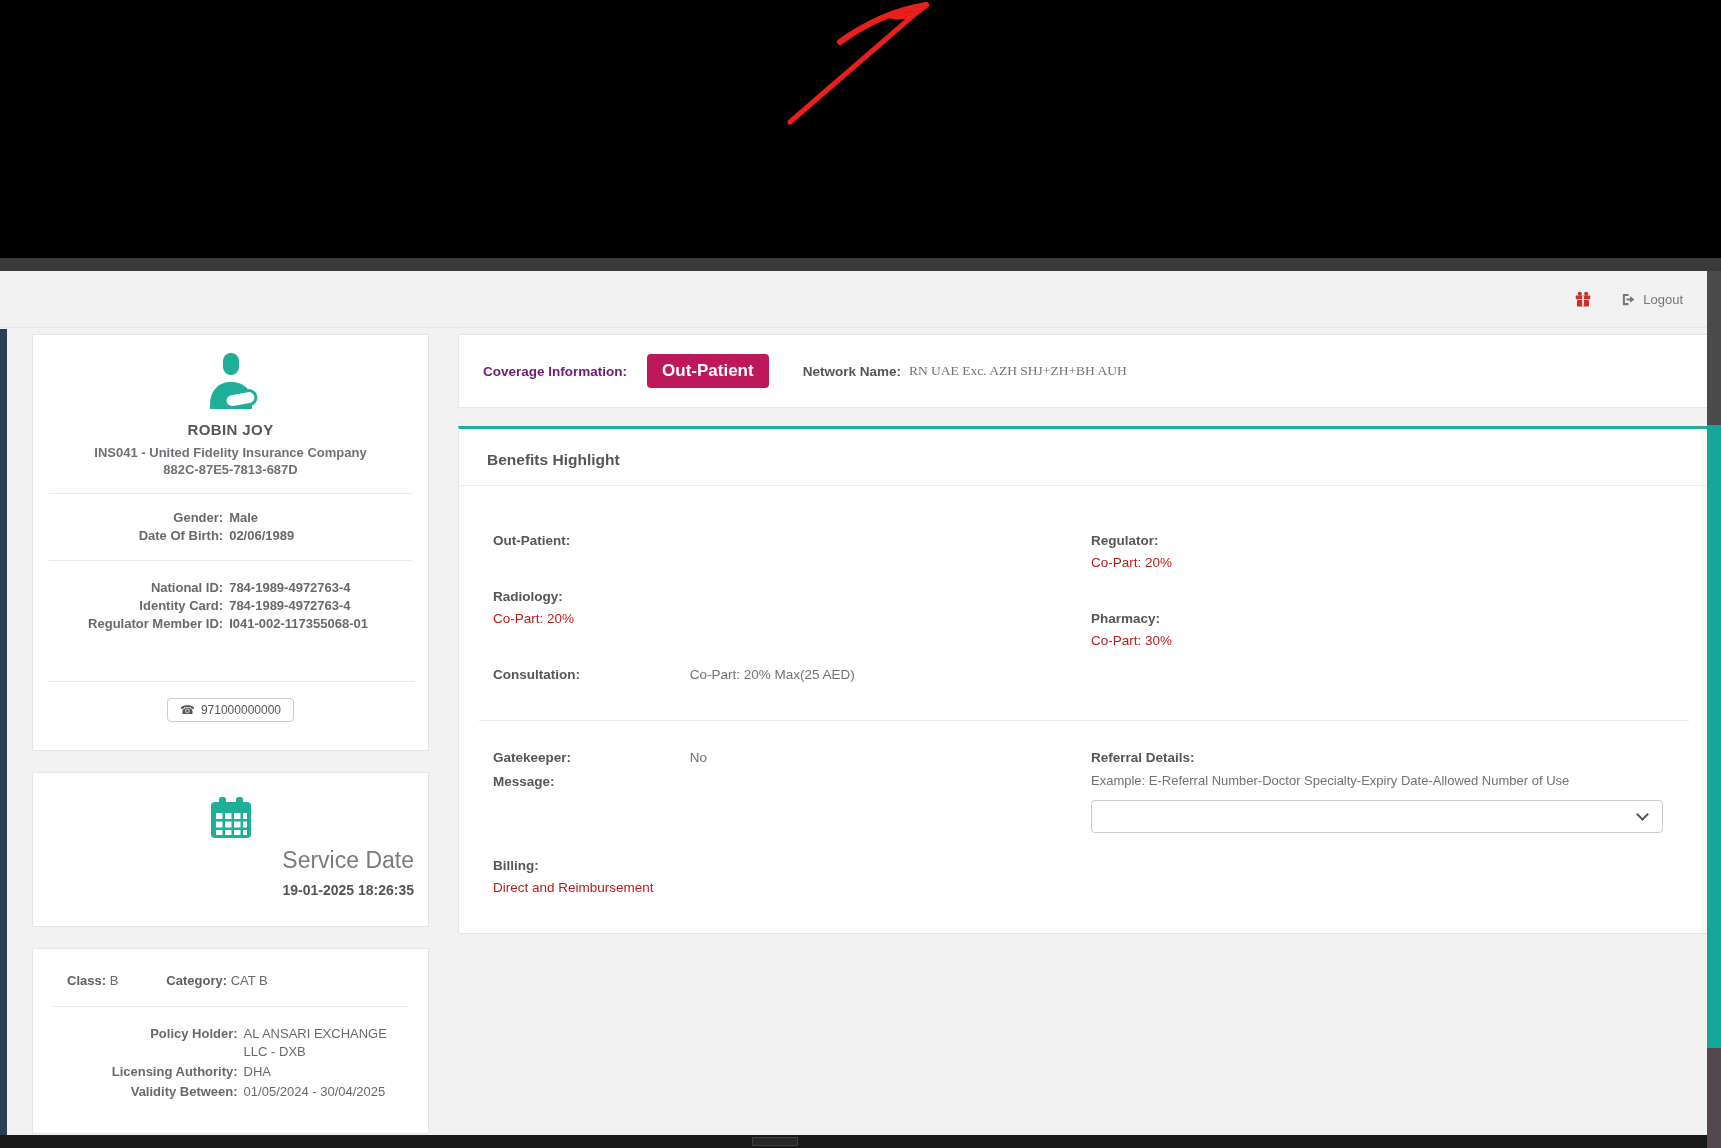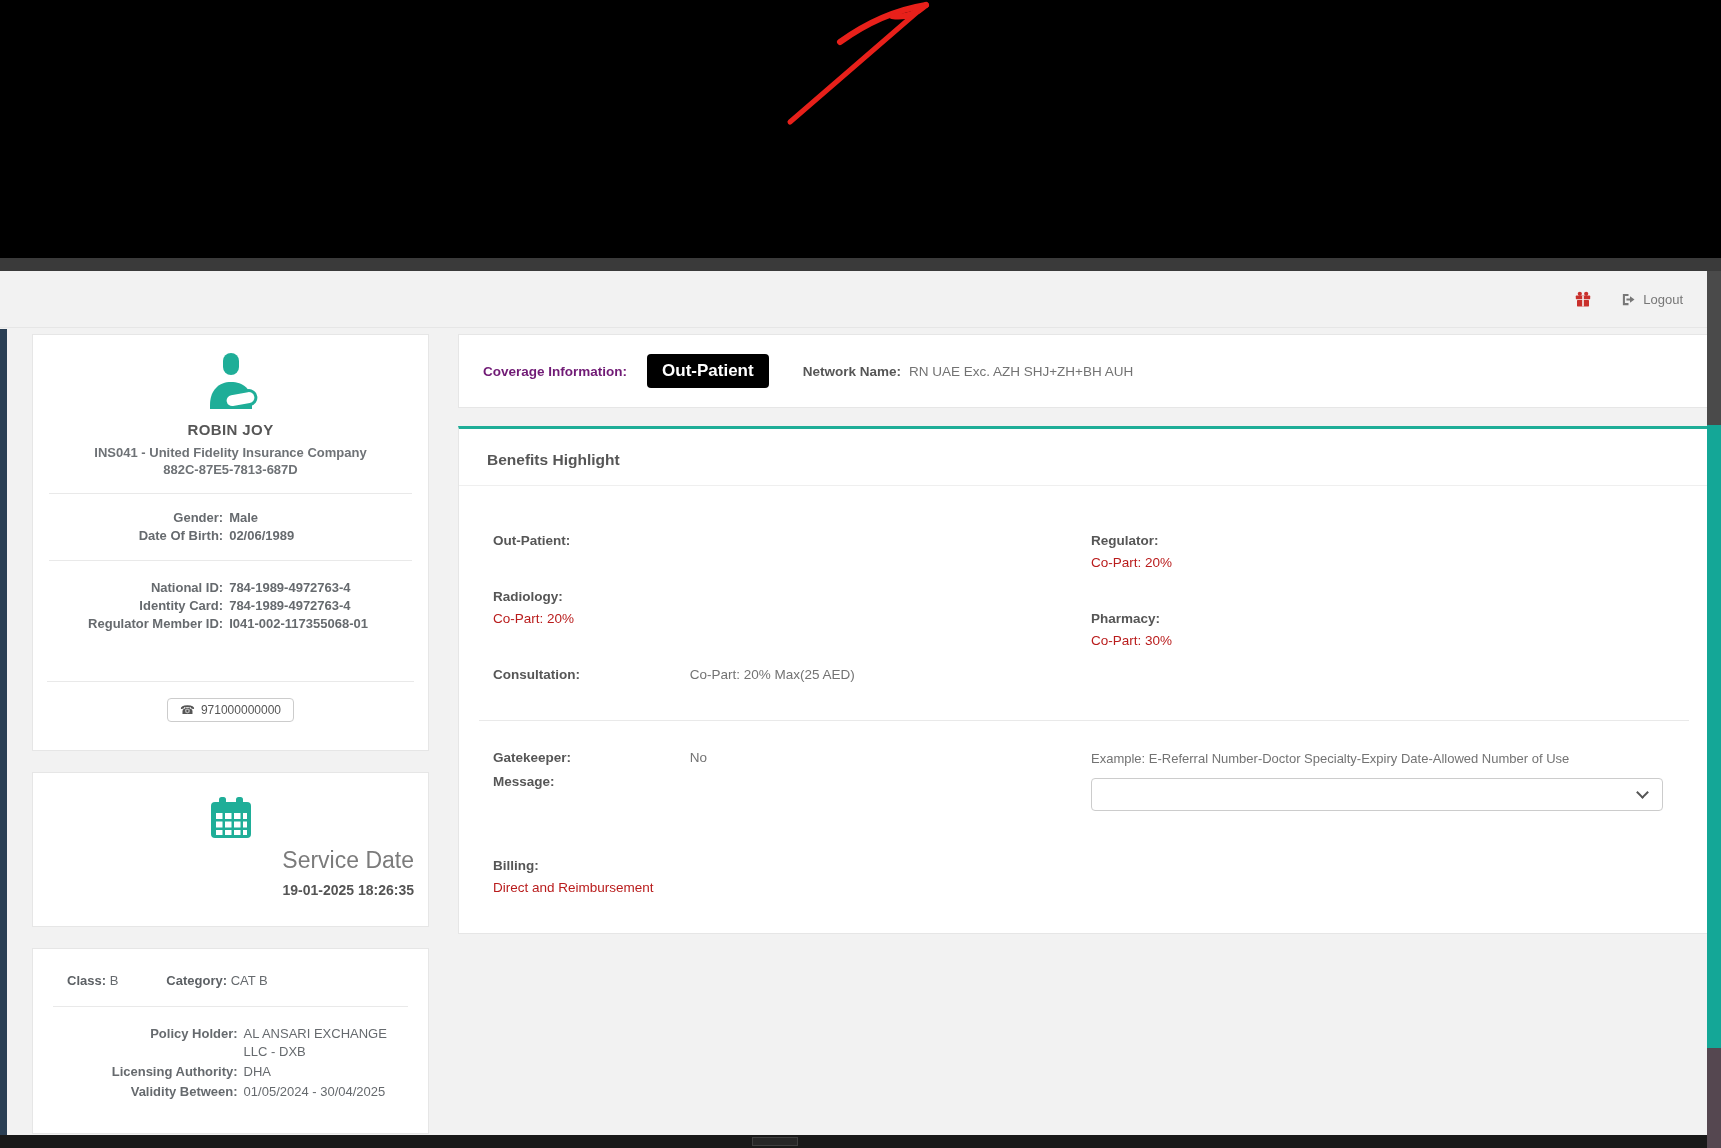--- a/index.html
+++ b/index.html
@@ -65,25 +65,25 @@
   .class-row b { color:#5d6165; }
   .policy-card .kv { grid-template-columns:52% 1fr; }
   .policy-card .divider { margin:18px 0; }
   .policy-rows .kv { margin-bottom:2px; }
 
   
   .main { position:absolute; left:458px; top:334px; width:1252px; }
   .coverage-card { height:74px; display:flex; align-items:center; padding:0 24px; }
   .cov-label { font-size:13.5px; font-weight:bold; color:#701a75; }
   .badge {
-    margin-left:20px; background:#000000; color:#fff;
+    margin-left:20px; background:#be185d; color:#fff;
     font-size:17px; font-weight:bold; padding:7px 15px; border-radius:4px;
   }
   .net-label { margin-left:34px; font-size:13.5px; font-weight:bold; color:#565656; }
-  .net-value { margin-left:8px; font-size:13.5px; color:#737373; }
+  .net-value { margin-left:8px; font-size:13.5px; color:#737373;font-family:Liberation Serif, serif; }
 
   .benefits-card { margin-top:18px; border-top:3px solid #1fae98; padding-bottom:34px; }
   .bh-title { padding:22px 28px 16px; font-size:15.5px; font-weight:bold; color:#565656; border-bottom:1px solid #efefef; }
   .bh-body { padding:44px 34px 0; }
   .ben-grid { display:grid; grid-template-columns:598px 1fr; }
   .ben-item { margin-bottom:34px; }
   .ben-label { font-size:13.5px; font-weight:bold; color:#565656; line-height:22px; }
   .ben-value { font-size:13.5px; color:#b91c1c; line-height:22px; }
   .inline-val { display:inline-block; font-weight:normal; color:#737373; margin-left:0; }
   .lbl-col { display:inline-block; width:193px; }
@@ -300,20 +300,21 @@
           </div>
           <div class="ben-label msg-row">Message:</div>
 
           <div class="billing-block">
             <div class="ben-label">Billing:</div>
             <div class="ben-value">Direct and Reimbursement</div>
           </div>
         </div>
 
         <div>
+          <div class="ben-label">Referral Details:</div>
           <div class="referral-example">Example: E-Referral Number-Doctor Specialty-Expiry Date-Allowed Number of Use</div>
           <div class="referral-select-wrap">
             <select class="referral-select">
               <option value=""></option>
             </select>
             <span class="sel-caret"></span>
           </div>
         </div>
       </div>
 

